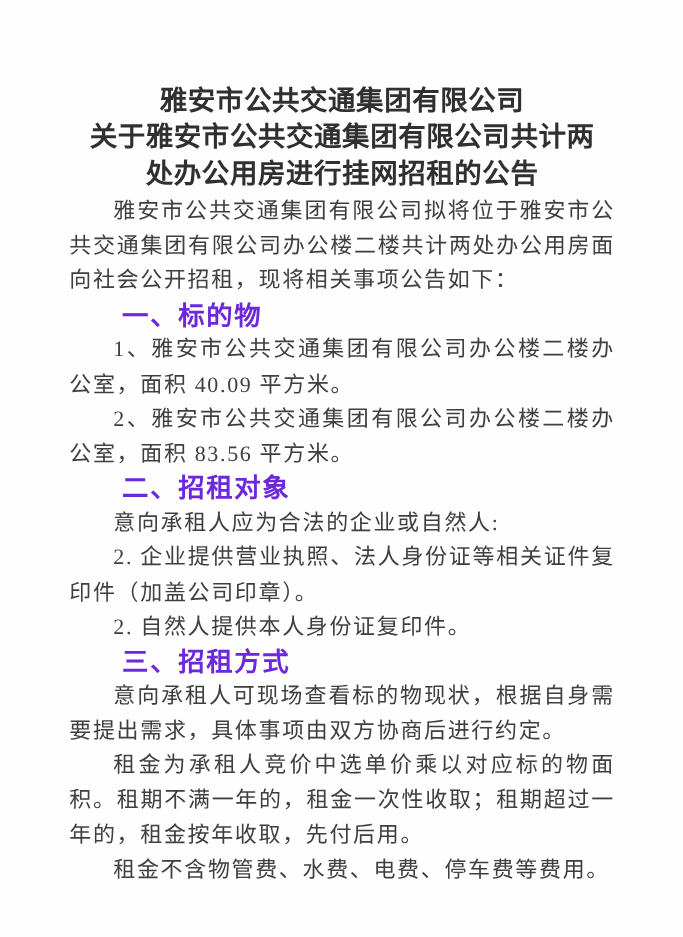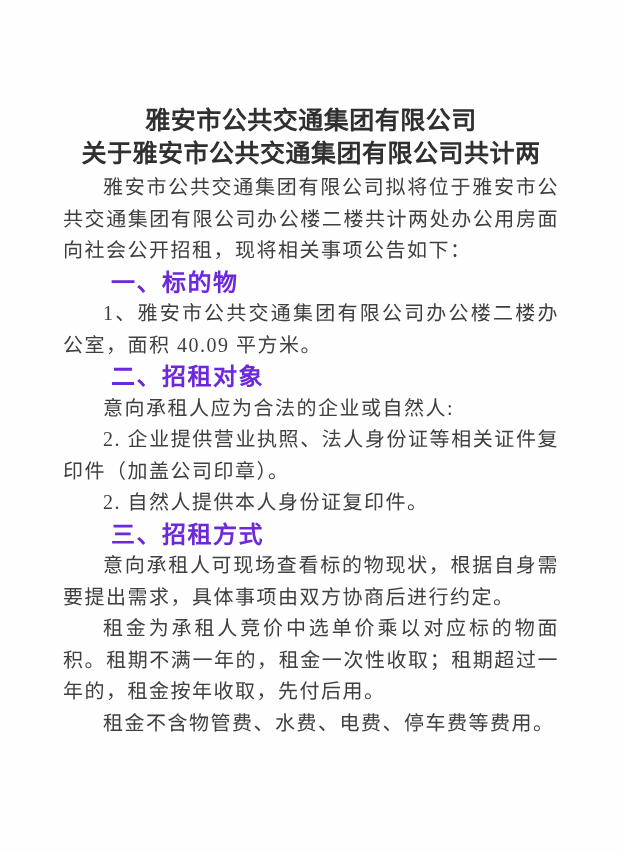--- a/index.html
+++ b/index.html
@@ -8,21 +8,21 @@
     background: #ffffff;
   }
   .page {
     position: relative;
     width: 621px;
     height: 852px;
     margin: 0 auto;
     background: #fefefe;
     overflow: hidden;
     box-sizing: border-box;
-    padding: 104px 62px 0 63px;
+    padding: 76px 62px 0 63px;
     font-family: "Liberation Serif", "DejaVu Serif", serif;
     color: #3c3c3c;
   }
   .doc-title {
     margin: 0 0 2px 0;
     text-align: center;
     font-size: 25px;
     font-weight: 700;
     line-height: 33px;
     color: #303030;
@@ -53,26 +53,28 @@
   }
 </style>
 </head>
 <body>
 
 <div class="page">
 
   <h1 class="doc-title">
     <span class="tline">雅安市公共交通集团有限公司</span>
     <span class="tline">关于雅安市公共交通集团有限公司共计两</span>
+    <span class="tline">处办公用房进行挂网招租的公告</span>
   </h1>
 
   <p class="body-text">雅安市公共交通集团有限公司拟将位于雅安市公共交通集团有限公司办公楼二楼共计两处办公用房面向社会公开招租，现将相关事项公告如下：</p>
 
   <h2 class="section-heading">一、标的物</h2>
   <p class="body-text">1、雅安市公共交通集团有限公司办公楼二楼办公室，面积 40.09 平方米。</p>
+  <p class="body-text">2、雅安市公共交通集团有限公司办公楼二楼办公室，面积 83.56 平方米。</p>
 
   <h2 class="section-heading">二、招租对象</h2>
   <p class="body-text">意向承租人应为合法的企业或自然人:</p>
   <p class="body-text">2. 企业提供营业执照、法人身份证等相关证件复印件（加盖公司印章）。</p>
   <p class="body-text">2. 自然人提供本人身份证复印件。</p>
 
   <h2 class="section-heading">三、招租方式</h2>
   <p class="body-text">意向承租人可现场查看标的物现状，根据自身需要提出需求，具体事项由双方协商后进行约定。</p>
 
   <p class="body-text">租金为承租人竞价中选单价乘以对应标的物面积。租期不满一年的，租金一次性收取；租期超过一年的，租金按年收取，先付后用。</p>

